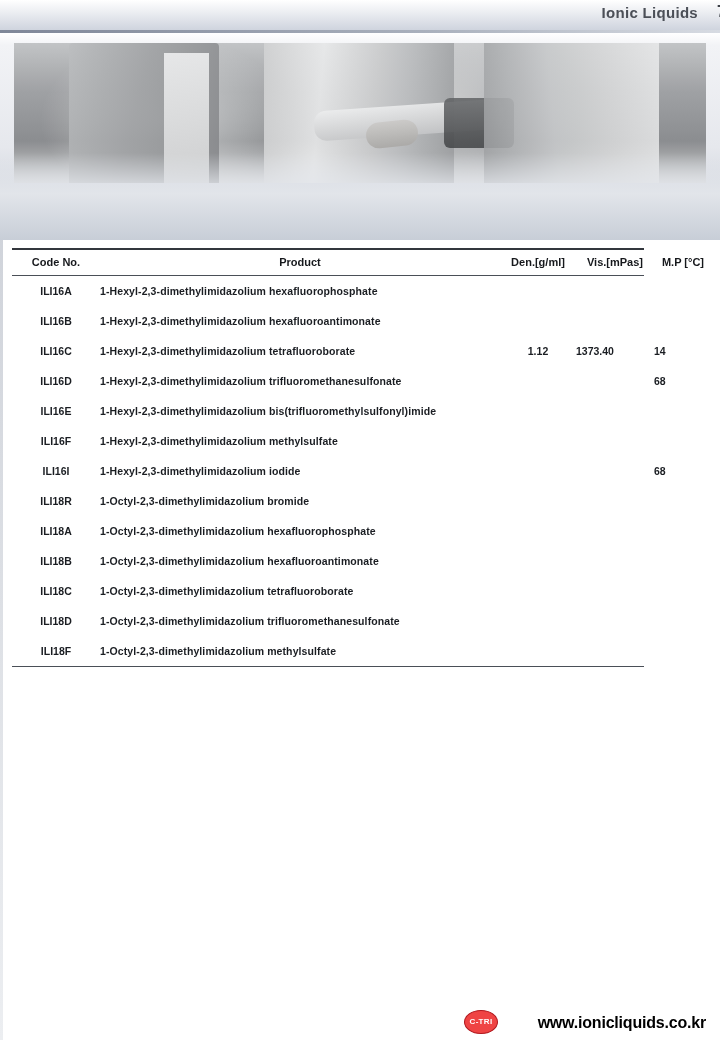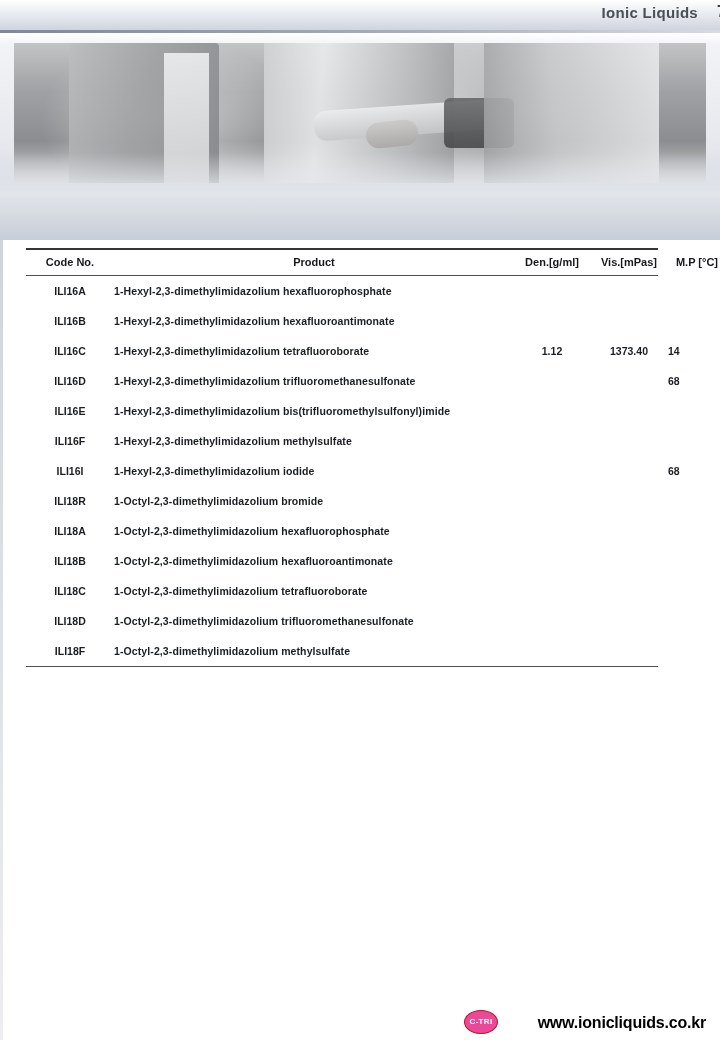--- a/index.html
+++ b/index.html
@@ -115,21 +115,21 @@
   .hero-fade {
     position: absolute;
     left: 0; top: 120px;
     width: 720px; height: 90px;
     background: linear-gradient(to bottom, rgba(230,232,237,0) 0%, #e2e5ea 45%, #c6ccd6 100%);
   }
 
   
   .table-wrap {
     position: absolute;
-    top: 248px; left: 16px;
+    top: 248px; left: 2px;
     width: 652px;
   }
   .rule {
     height: 1px;
     background: #4a4f57;
     margin: 0 10px;
   }
   .rule.thick { height: 2px; background: #33373d; }
 
   table.data {
@@ -149,21 +149,21 @@
   table.data td {
     font-size: 10.5px;
     font-weight: bold;
     color: #1a1d22;
     padding: 9px 0;
     vertical-align: middle;
   }
   th.col-code, td.col-code { width: 88px; text-align: center; }
   th.col-product, td.col-product { width: 400px; text-align: left; padding-left: 72px; }
   th.col-den, td.col-den { width: 76px; text-align: center; }
-  th.col-vis, td.col-vis { width: 78px; text-align: center; }
+  th.col-vis, td.col-vis { width: 78px; text-align: left; }
   th.col-mp, td.col-mp { width: 58px; text-align: left; }
 
   td.col-product { letter-spacing: 0.1px; }
 
   
   .footer {
     position: absolute;
     left: 0; bottom: 0;
     width: 720px;
     height: 34px;
@@ -178,21 +178,21 @@
     font-family: "Liberation Sans", sans-serif;
     letter-spacing: -0.2px;
   }
   .footer-logo {
     position: absolute;
     right: 222px;
     bottom: 6px;
     width: 32px;
     height: 22px;
     border-radius: 50%;
-    background: #ec4899;
+    background: #ef4444;
     border: 1px solid #b0181e;
     color: #ffffff;
     font-size: 8px;
     font-weight: bold;
     line-height: 22px;
     text-align: center;
     letter-spacing: 0.3px;
   }
   .page-left-edge {
     position: absolute;

